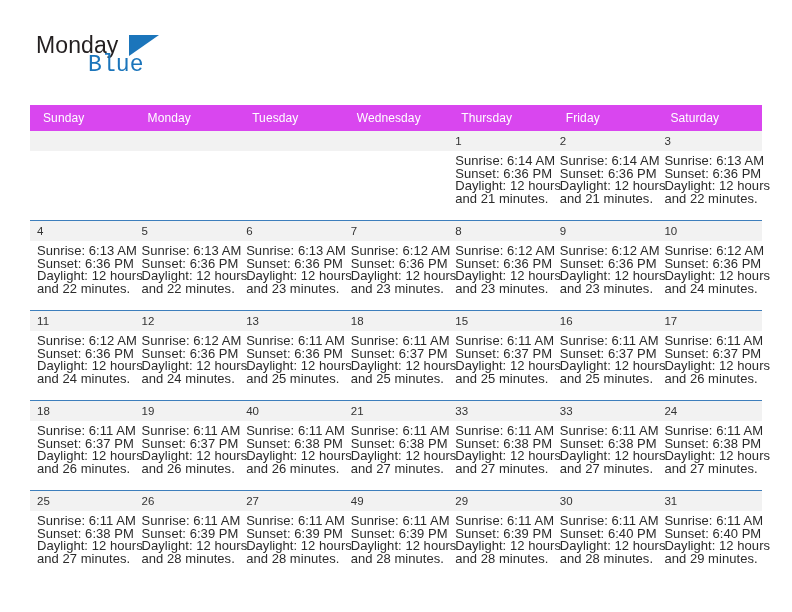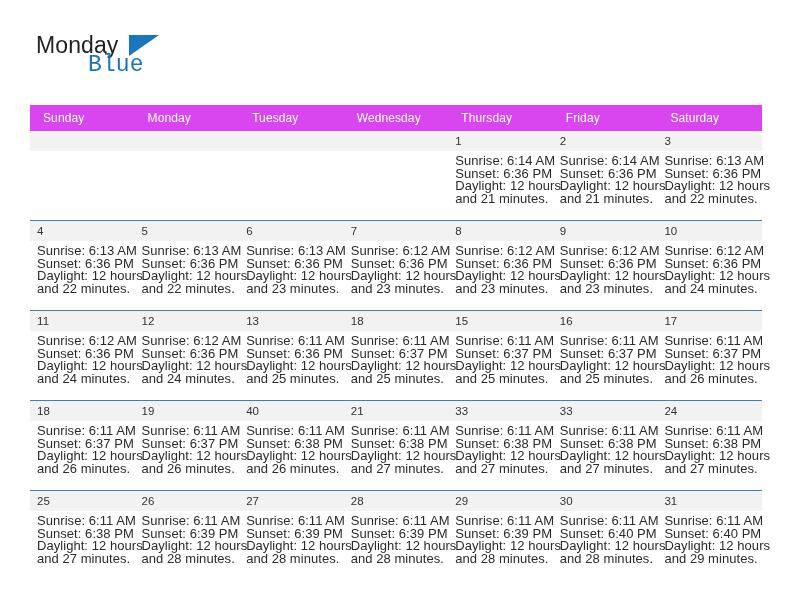--- a/index.html
+++ b/index.html
@@ -427,21 +427,21 @@
           <td class="">
             <div class="daynum">27</div>
             <div class="details">
               <div>Sunrise: 6:11 AM</div>
               <div>Sunset: 6:39 PM</div>
               <div>Daylight: 12 hours</div>
               <div>and 28 minutes.</div>
             </div>
           </td>
           <td class="">
-            <div class="daynum">28</div>
+            <div class="daynum">49</div>
             <div class="details">
               <div>Sunrise: 6:11 AM</div>
               <div>Sunset: 6:39 PM</div>
               <div>Daylight: 12 hours</div>
               <div>and 28 minutes.</div>
             </div>
           </td>
           <td class="">
             <div class="daynum">29</div>
             <div class="details">

